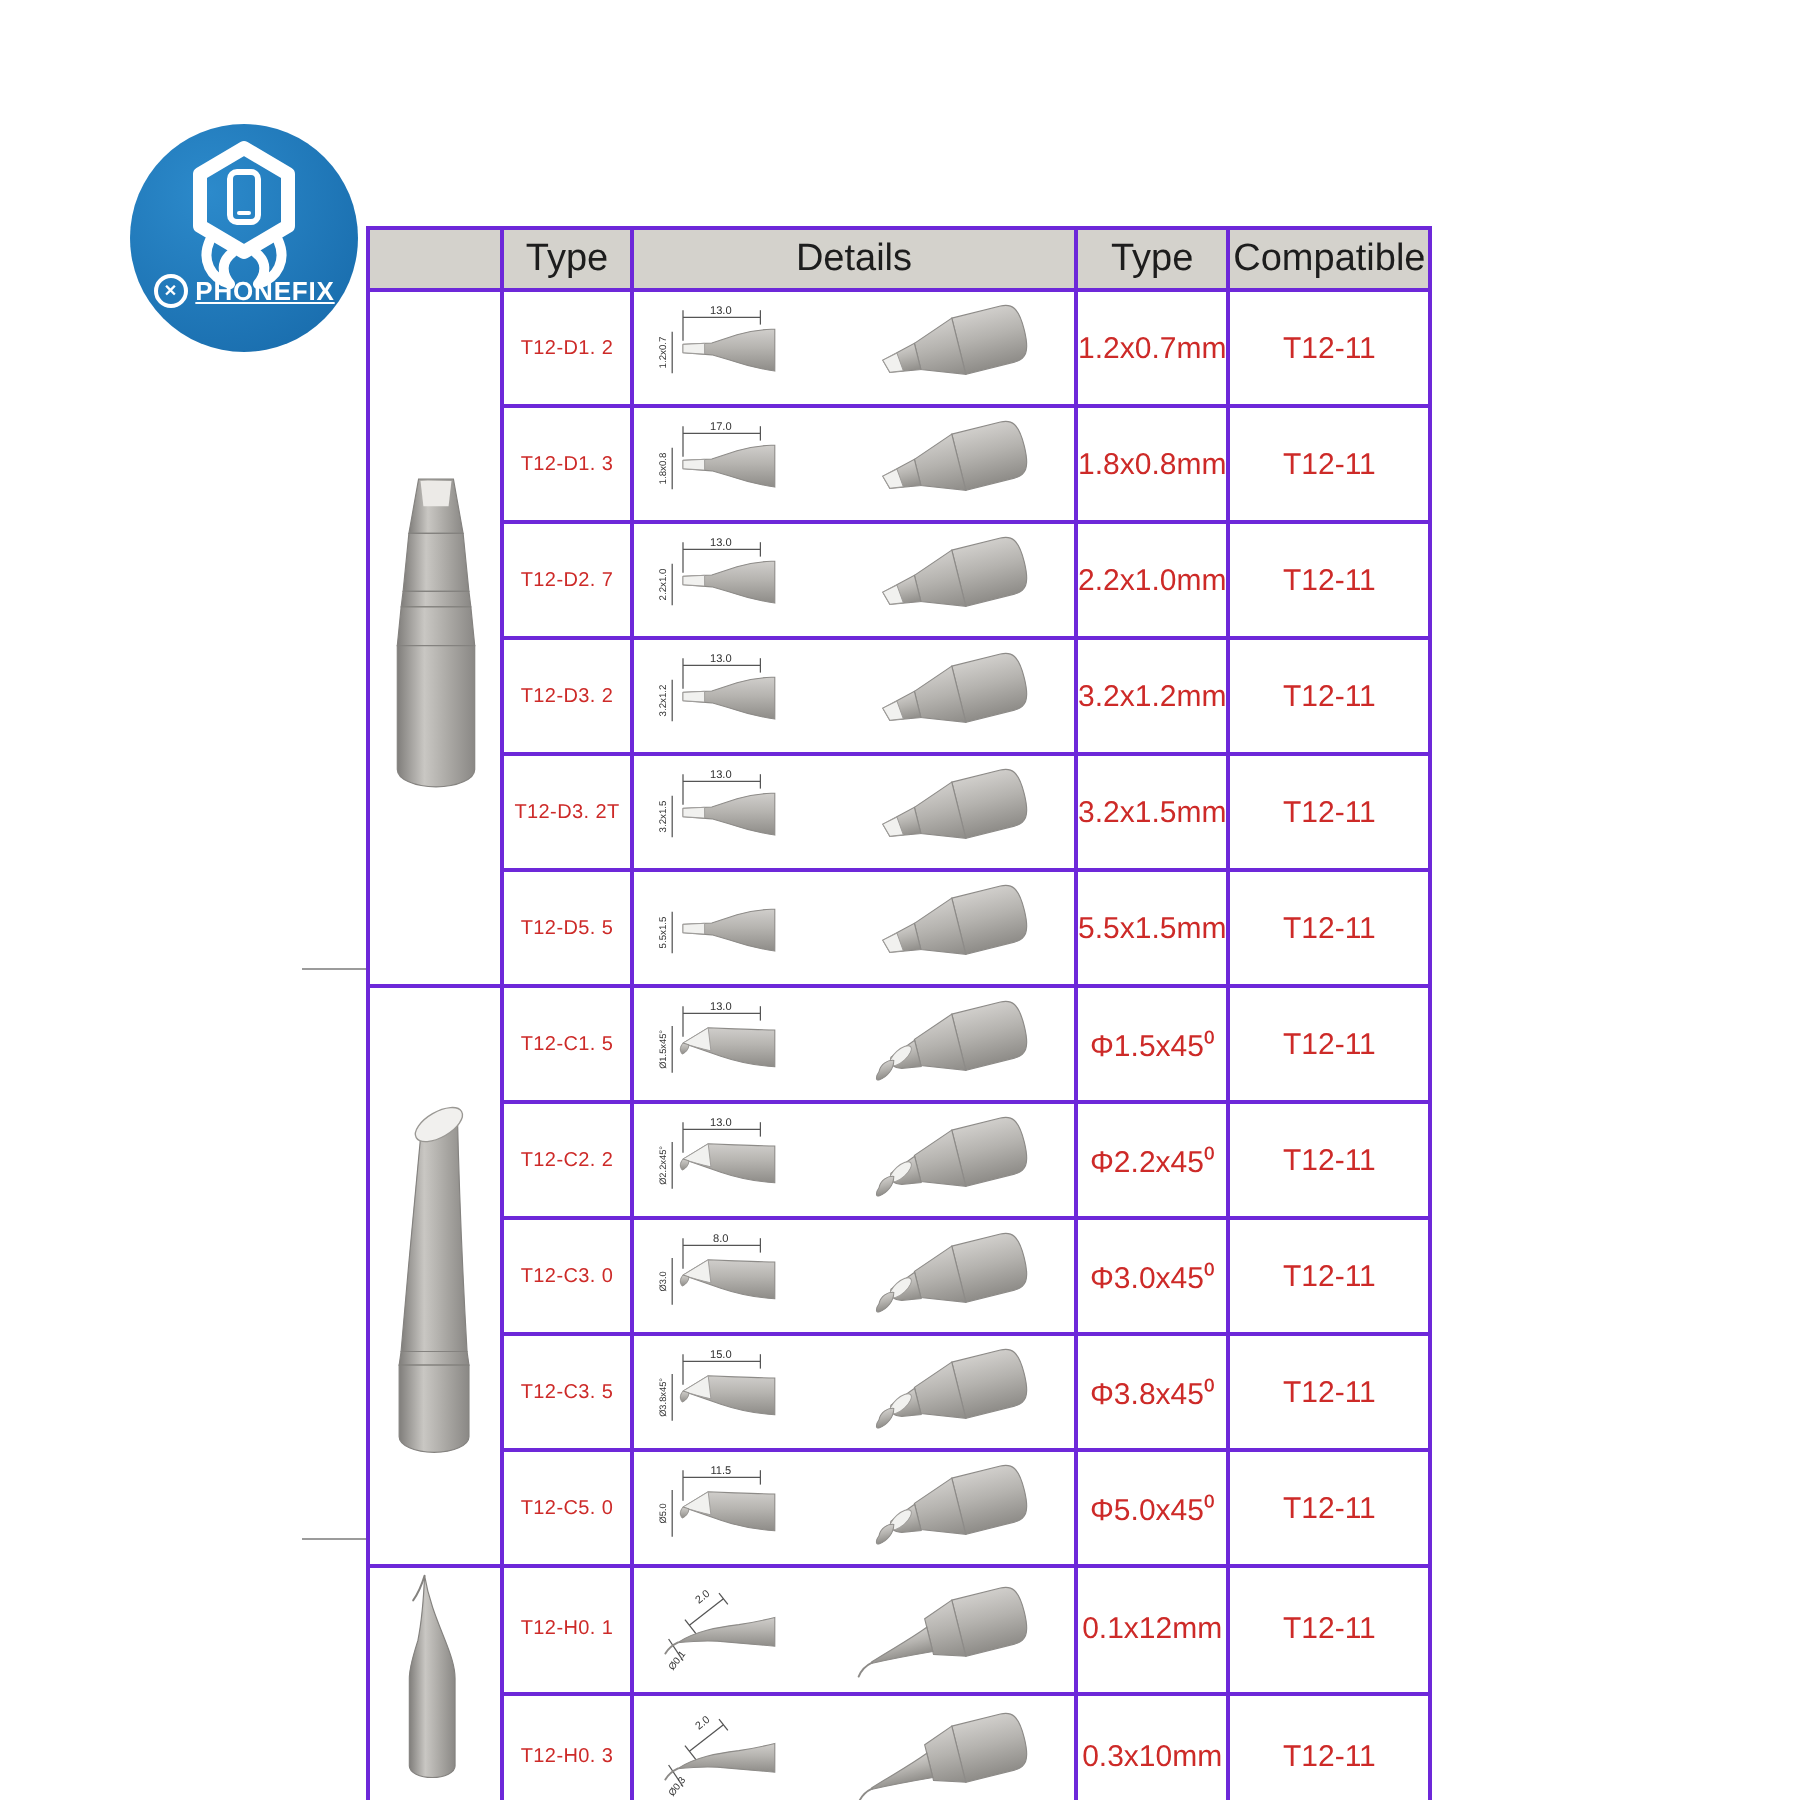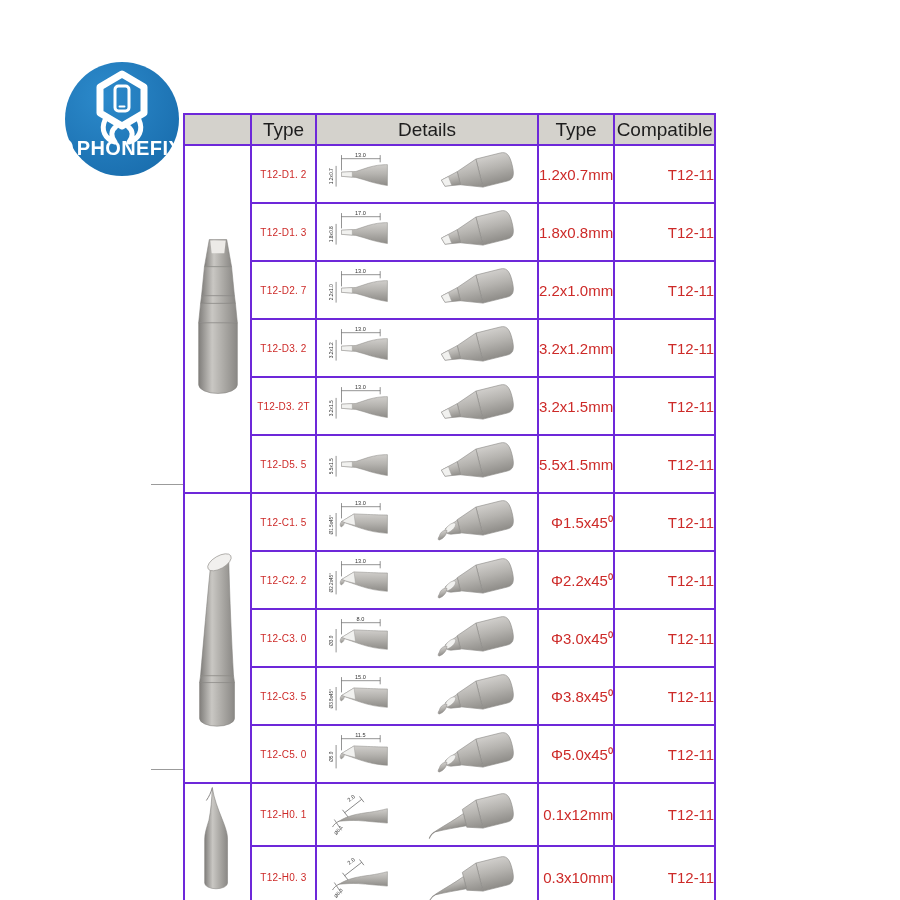--- a/index.html
+++ b/index.html
@@ -10,39 +10,39 @@
   
   .logo{position:absolute;left:64px;top:61px;width:116px;height:116px;}
   .logo-caption{
     position:absolute;left:0;right:0;top:76px;display:flex;align-items:center;
     justify-content:center;gap:4px;color:#fff;
   }
   .xbadge{
     width:13px;height:13px;border:2px solid #fff;border-radius:50%;
     font-size:8px;line-height:13px;text-align:center;font-weight:bold;display:inline-block;
   }
-  .brand{font-size:20px;font-weight:bold;letter-spacing:.4px;}
+  .brand{font-size:13px;font-weight:bold;letter-spacing:.4px;text-decoration:underline;}
   
   table.spec{
     position:absolute;left:183px;top:113px;border-collapse:collapse;table-layout:fixed;
   }
   table.spec th, table.spec td{border:2px solid #6d28d9;padding:0;}
   table.spec th{
     height:29px;background:#d4d2cc;font-size:19px;font-weight:400;color:#1d1d1d;
   }
   tr.row-std td{height:56px;}
   tr.row-tall td{height:61px;}
   td.img-cell{text-align:center;vertical-align:middle;background:#fff;}
   td.type-cell{
     text-align:center;color:#cd2a28;font-family:Liberation Sans, sans-serif;
     font-size:10px;letter-spacing:.2px;
   }
   td.details-cell{vertical-align:middle;}
   td.details-cell .dwrap{display:flex;align-items:center;justify-content:center;gap:2px;}
-  td.size-cell, td.compat-cell{text-align:right;color:#cd2a28;font-size:15px;}
+  td.size-cell, td.compat-cell{text-align:center;color:#cd2a28;font-size:15px;}
   
   .group-line{position:absolute;height:1px;background:#9b9b9b;left:151px;width:32px;}
   .gl1{top:484px;} .gl2{top:769px;}
   svg text{font-family:"Liberation Sans", sans-serif;}
 </style>
 </head>
 <body>
 
 <svg width="0" height="0" style="position:absolute" aria-hidden="true">
   <defs>

